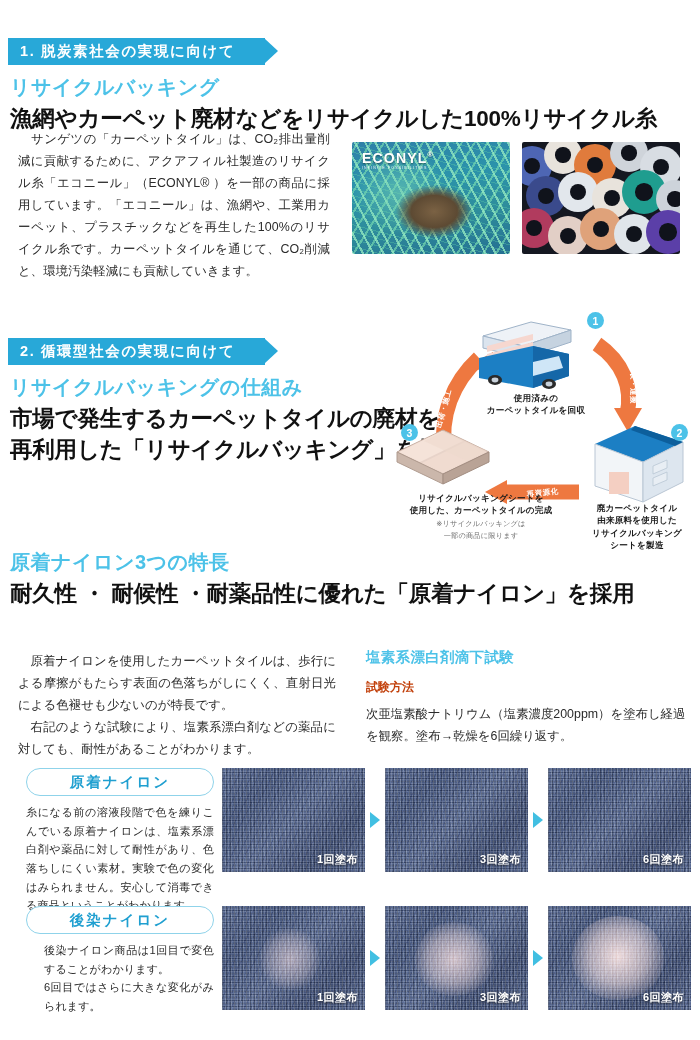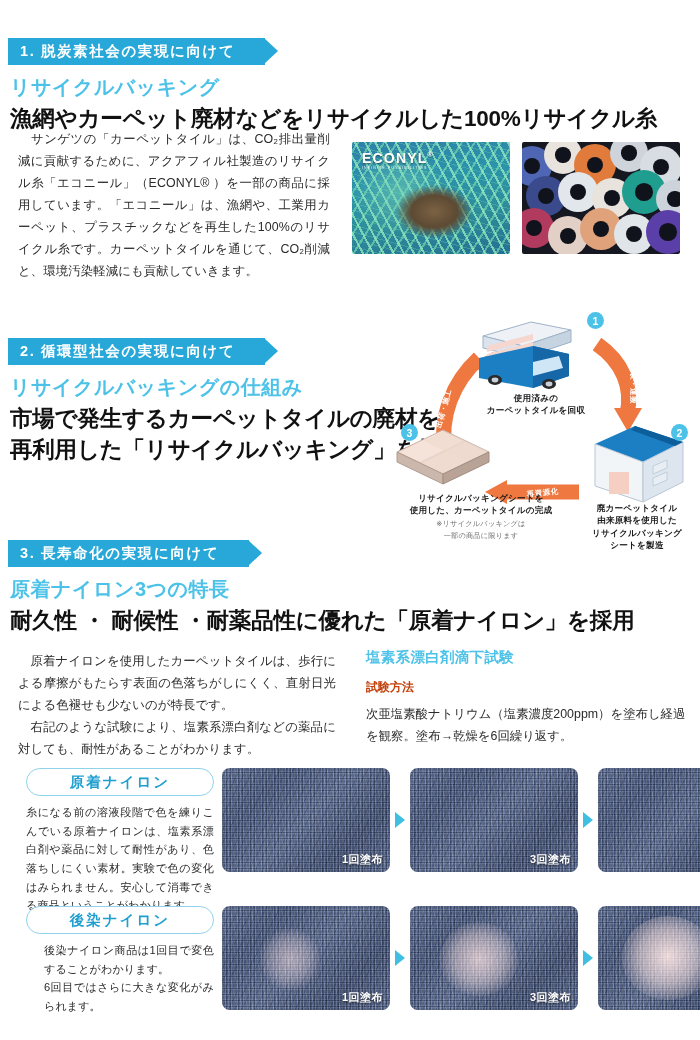--- a/index.html
+++ b/index.html
@@ -95,21 +95,21 @@
   .pill{
     border:1px solid #8fd3ea;border-radius:16px;height:26px;
     display:flex;align-items:center;justify-content:center;
     color:#1f9fd0;font-size:14.5px;font-weight:bold;letter-spacing:2px;
     background:#fff;margin:0 6px 0 18px;
   }
   .cmp-desc{font-size:11.1px;line-height:1.68;color:#2b2b2b;text-align:justify;
     margin:7px 6px 0 18px;letter-spacing:.05px;}
   .samples{display:flex;align-items:center;gap:0;margin-left:2px;}
   .swatch{
-    width:168px;height:104px;position:relative;overflow:hidden;border-radius:8px;
+    width:143px;height:104px;position:relative;overflow:hidden;border-radius:0;
   }
   .carpet{
     position:absolute;inset:0;
     background:
       repeating-linear-gradient(90deg, rgba(255,255,255,.16) 0 1px, rgba(255,255,255,0) 1px 3px),
       repeating-linear-gradient(90deg, rgba(0,0,0,.22) 0 1px, rgba(0,0,0,0) 1px 4px),
       repeating-linear-gradient(0deg, rgba(255,255,255,.10) 0 1px, rgba(255,255,255,0) 1px 2px),
       repeating-linear-gradient(0deg, rgba(10,20,45,.30) 0 1px, rgba(10,20,45,0) 1px 3px),
       linear-gradient(135deg,#5a6b92 0%,#46577e 25%,#5b6c93 50%,#404f74 75%,#55668d 100%);
   }
@@ -244,21 +244,20 @@
 
     <div class="cyc-cap" style="left:0px;top:196px;width:196px;">
       <div>リサイクルバッキングシートを</div>
       <div>使用した、カーペットタイルの完成</div>
       <div class="cyc-note">※リサイクルバッキングは</div>
       <div class="cyc-note">一部の商品に限ります</div>
     </div>
   </div>
 
   <div class="sec3">
-    <span class="ribbon">3. 長寿命化の実現に向けて</span>
     <div class="sub-head">原着ナイロン3つの特長</div>
     <div class="big-head">耐久性 ・ 耐候性 ・耐薬品性に優れた「原着ナイロン」を採用</div>
   </div>
 
   <div class="sec3-left">
     <div class="body-txt">　原着ナイロンを使用したカーペットタイルは、歩行による摩擦がもたらす表面の色落ちがしにくく、直射日光による色褪せも少ないのが特長です。</div>
     <div class="body-txt">　右記のような試験により、塩素系漂白剤などの薬品に対しても、耐性があることがわかります。</div>
   </div>
 
   <div class="sec3-right">

